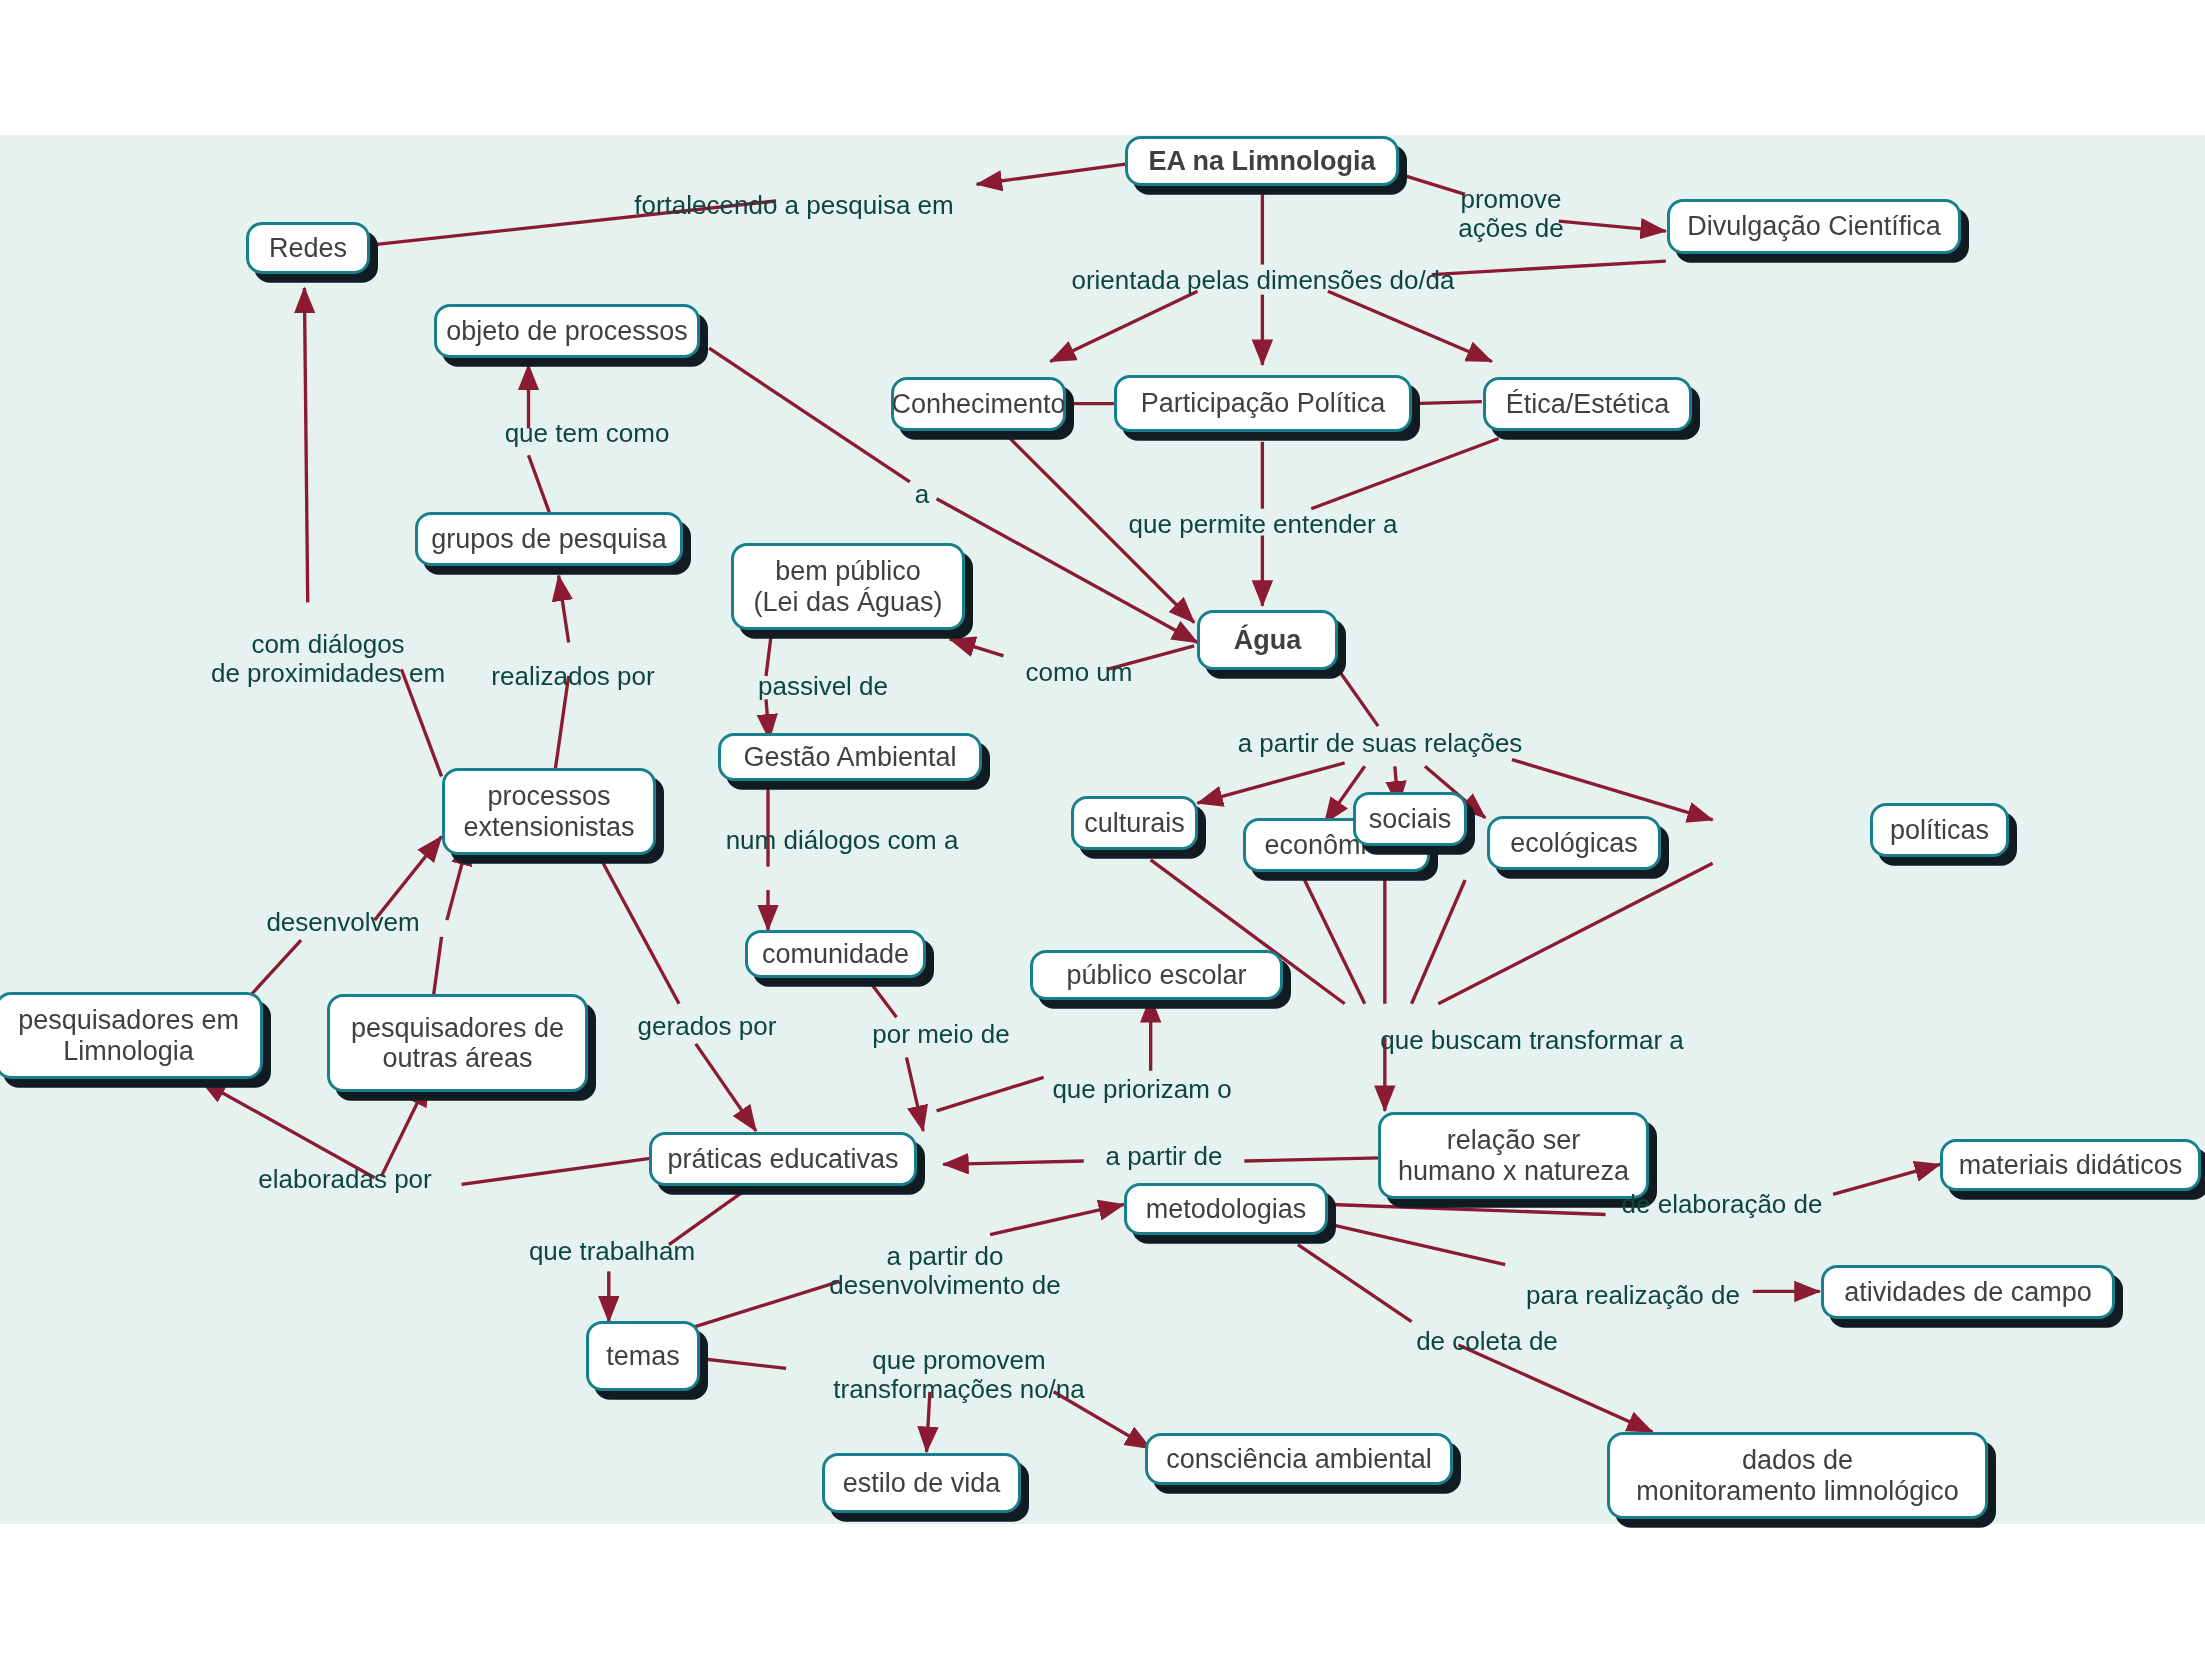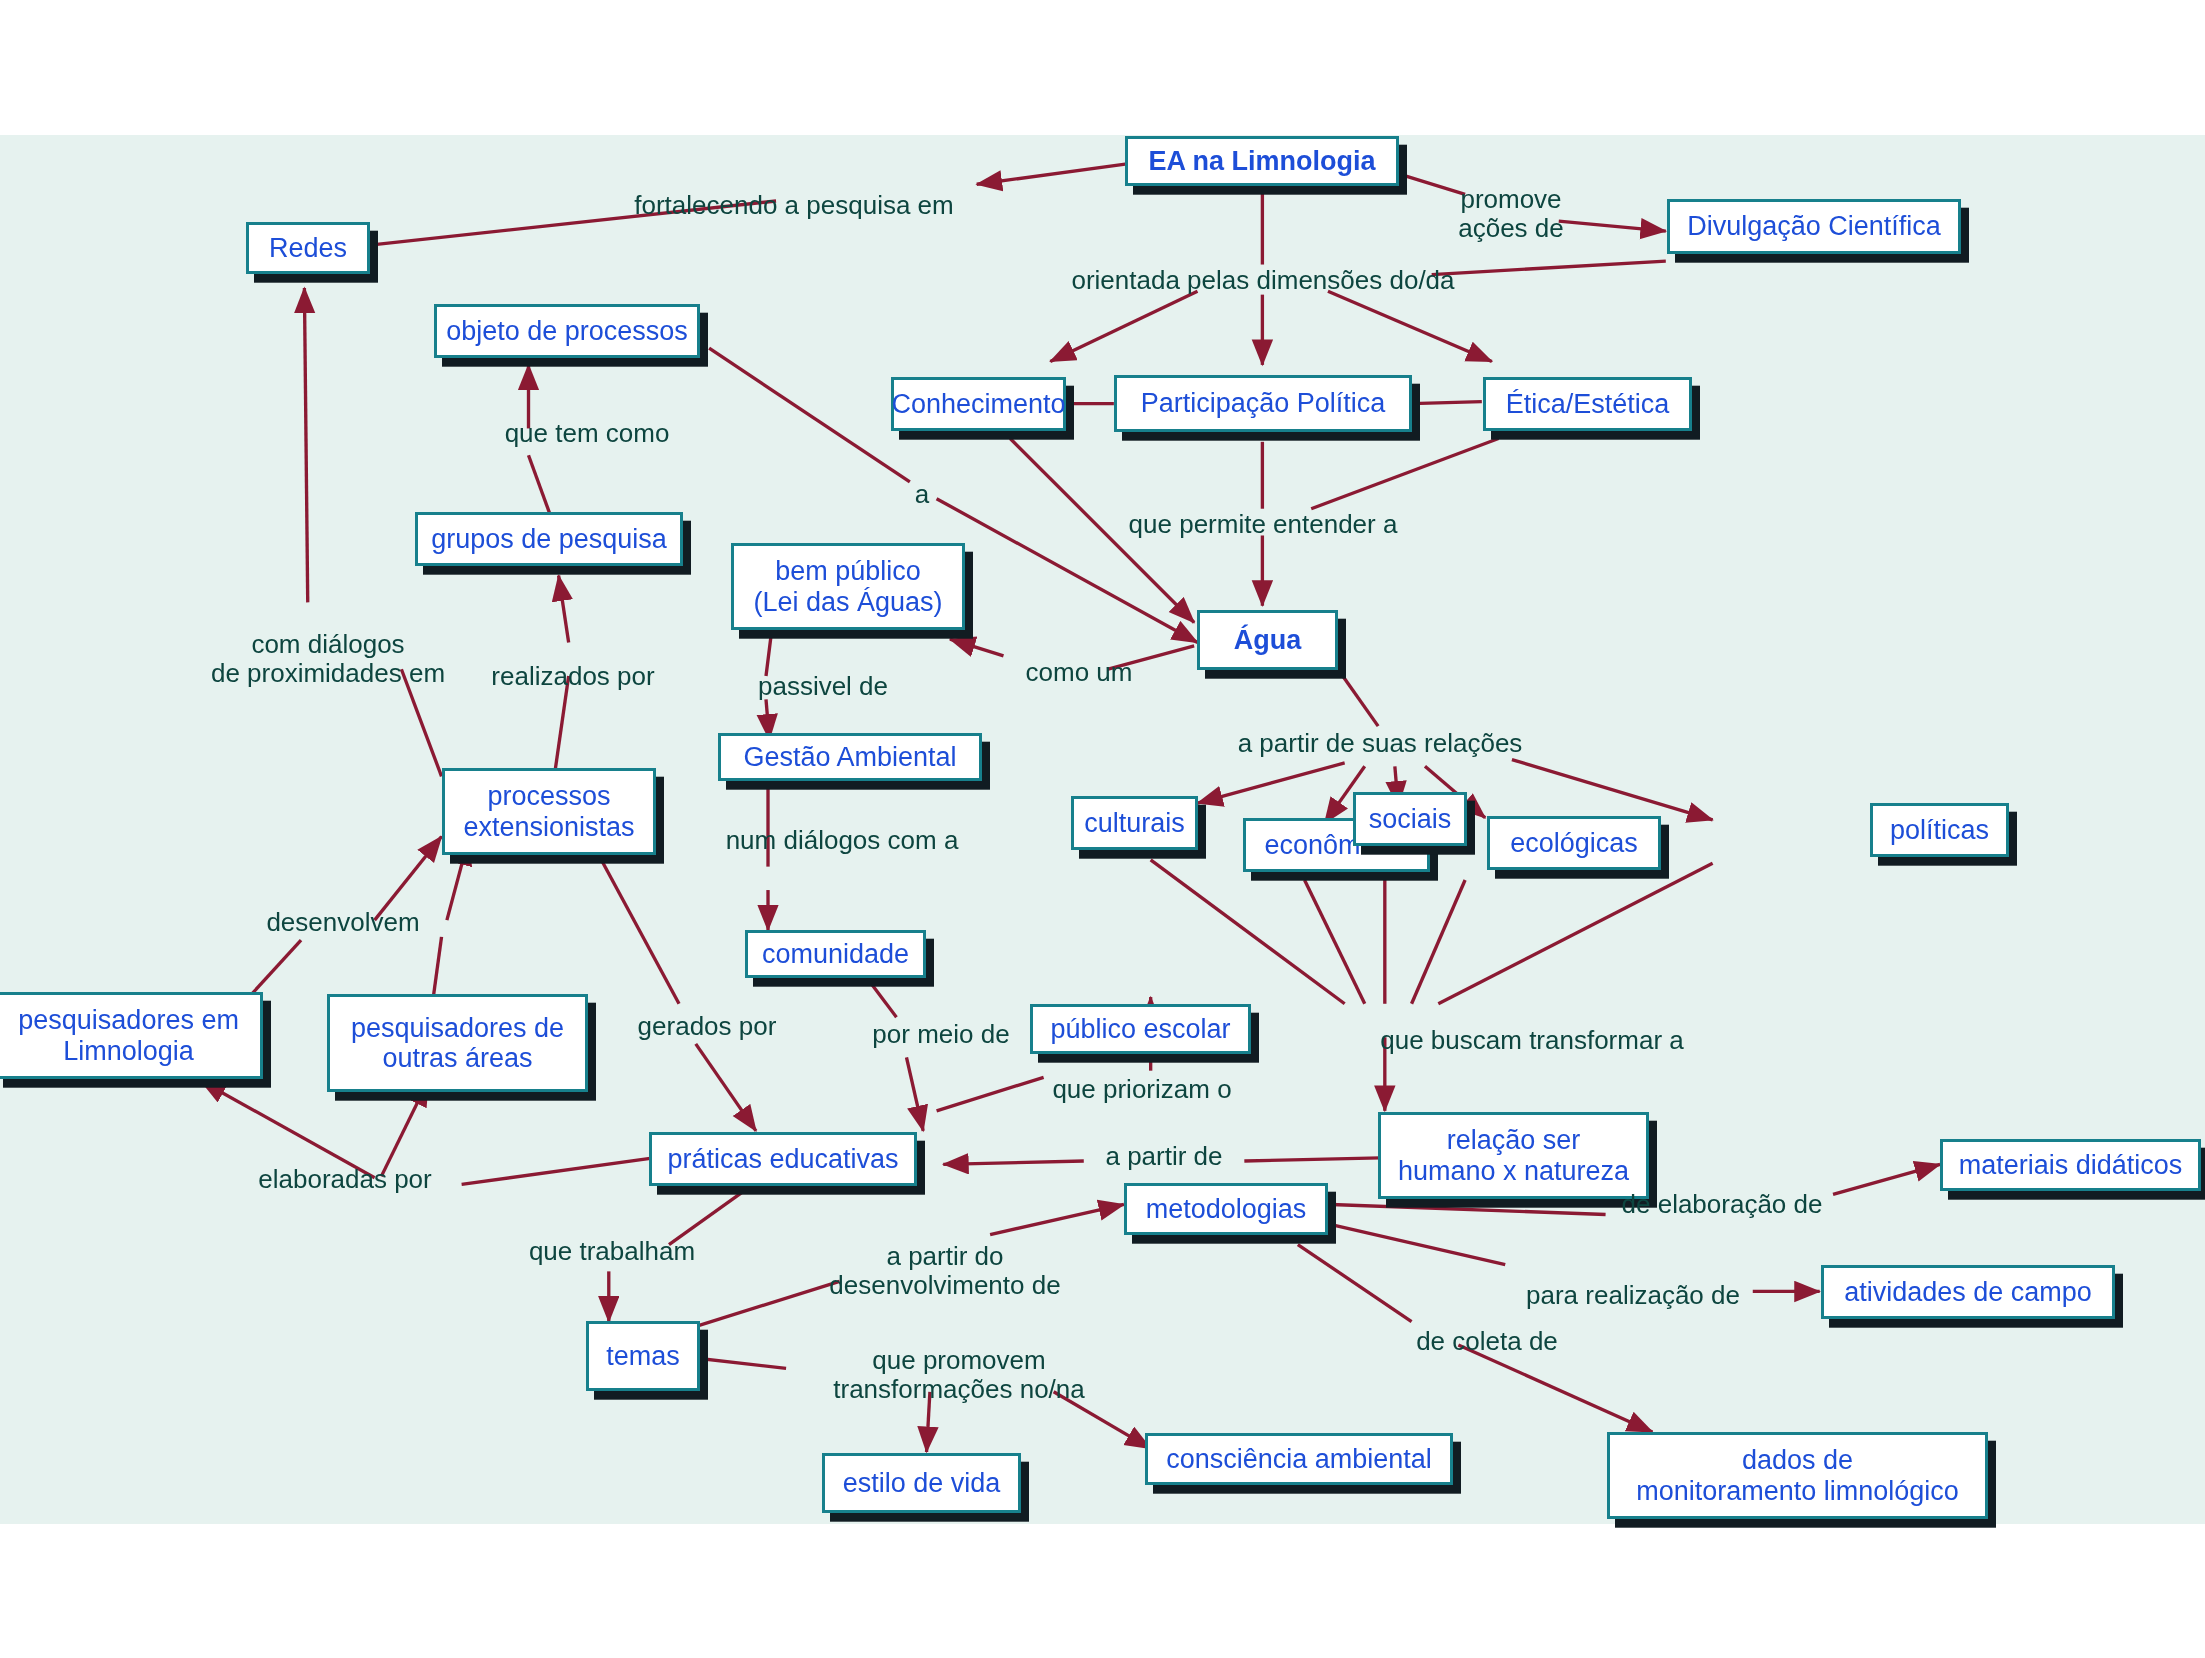--- a/index.html
+++ b/index.html
@@ -15,22 +15,22 @@
     background:#e6f2ef;
   }
   #edges{position:absolute;left:0;top:0;width:2205px;height:1659px;pointer-events:none;}
 
   
   .node{
     position:absolute;
     box-sizing:border-box;
     background:#ffffff;
     border:3.3px solid #17808c;
-    border-radius:0;
-    color:#1d4ed8;
+    border-radius:16px;
+    color:#404040;
     font-size:27px;
     line-height:1.12;
     display:flex;align-items:center;justify-content:center;
     text-align:center;
     padding:2.7px 10.7px;
     box-shadow:8px 8.7px 0 0 #111c22;
     white-space:pre;
     z-index:5;
   }
   .node.bold{font-weight:bold;}
@@ -192,21 +192,21 @@
   <div class="node" style="left:1243px;top:818px;width:187px;height:54px;">econômicas</div>
 
   <div class="node" style="left:1353px;top:792px;width:114px;height:54px;">sociais</div>
 
   <div class="node" style="left:1487px;top:816px;width:174px;height:54px;">ecológicas</div>
 
   <div class="node" style="left:1870px;top:803px;width:139px;height:54px;">políticas</div>
 
   <div class="node" style="left:745px;top:930px;width:181px;height:48px;">comunidade</div>
 
-  <div class="node" style="left:1030px;top:1004px;width:221px;height:50px;">público escolar</div>
+  <div class="node" style="left:1030px;top:950px;width:253px;height:50px;">público escolar</div>
 
   <div class="node" style="left:-5.4px;top:992px;width:268px;height:87px;">pesquisadores em
 Limnologia</div>
 
   <div class="node" style="left:327px;top:994px;width:261px;height:98px;text-align:center;">pesquisadores de
 outras áreas</div>
 
   <div class="node" style="left:649px;top:1132px;width:268px;height:54px;">práticas educativas</div>
 
   <div class="node" style="left:1378px;top:1112px;width:271px;height:87px;">relação ser

